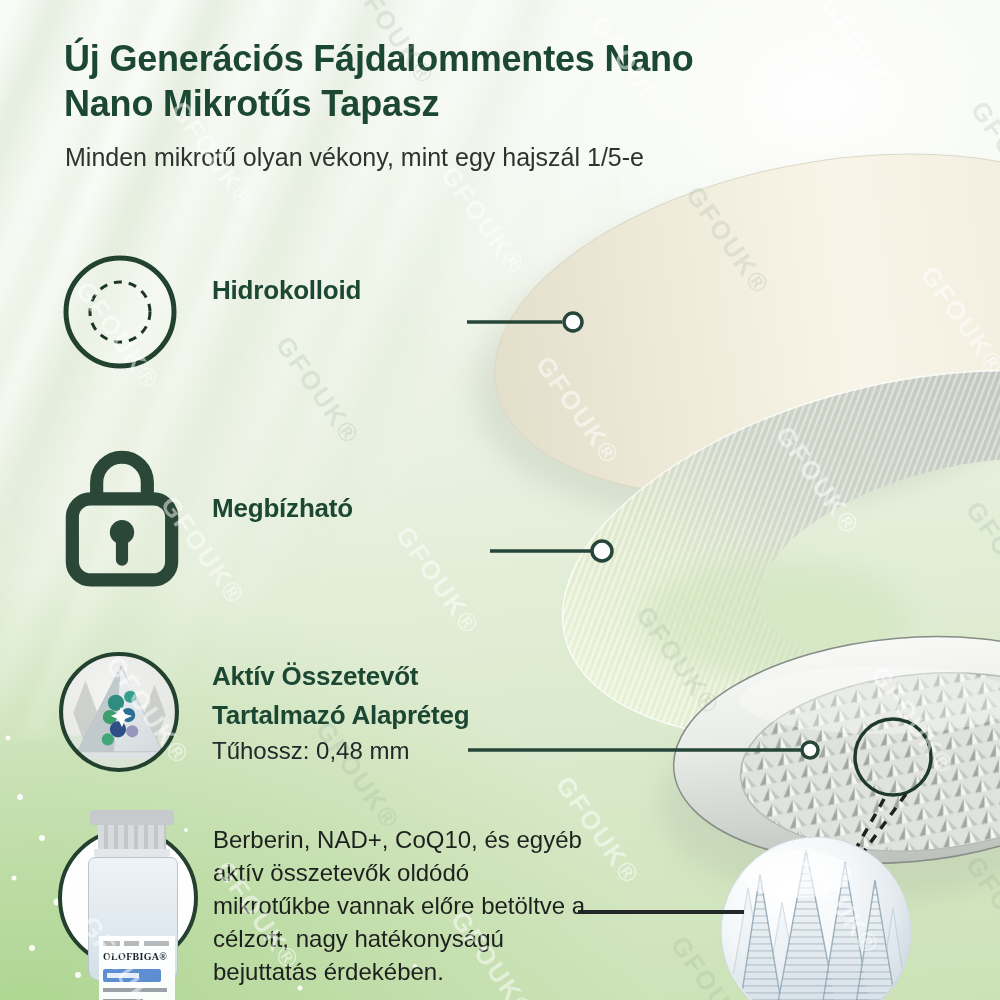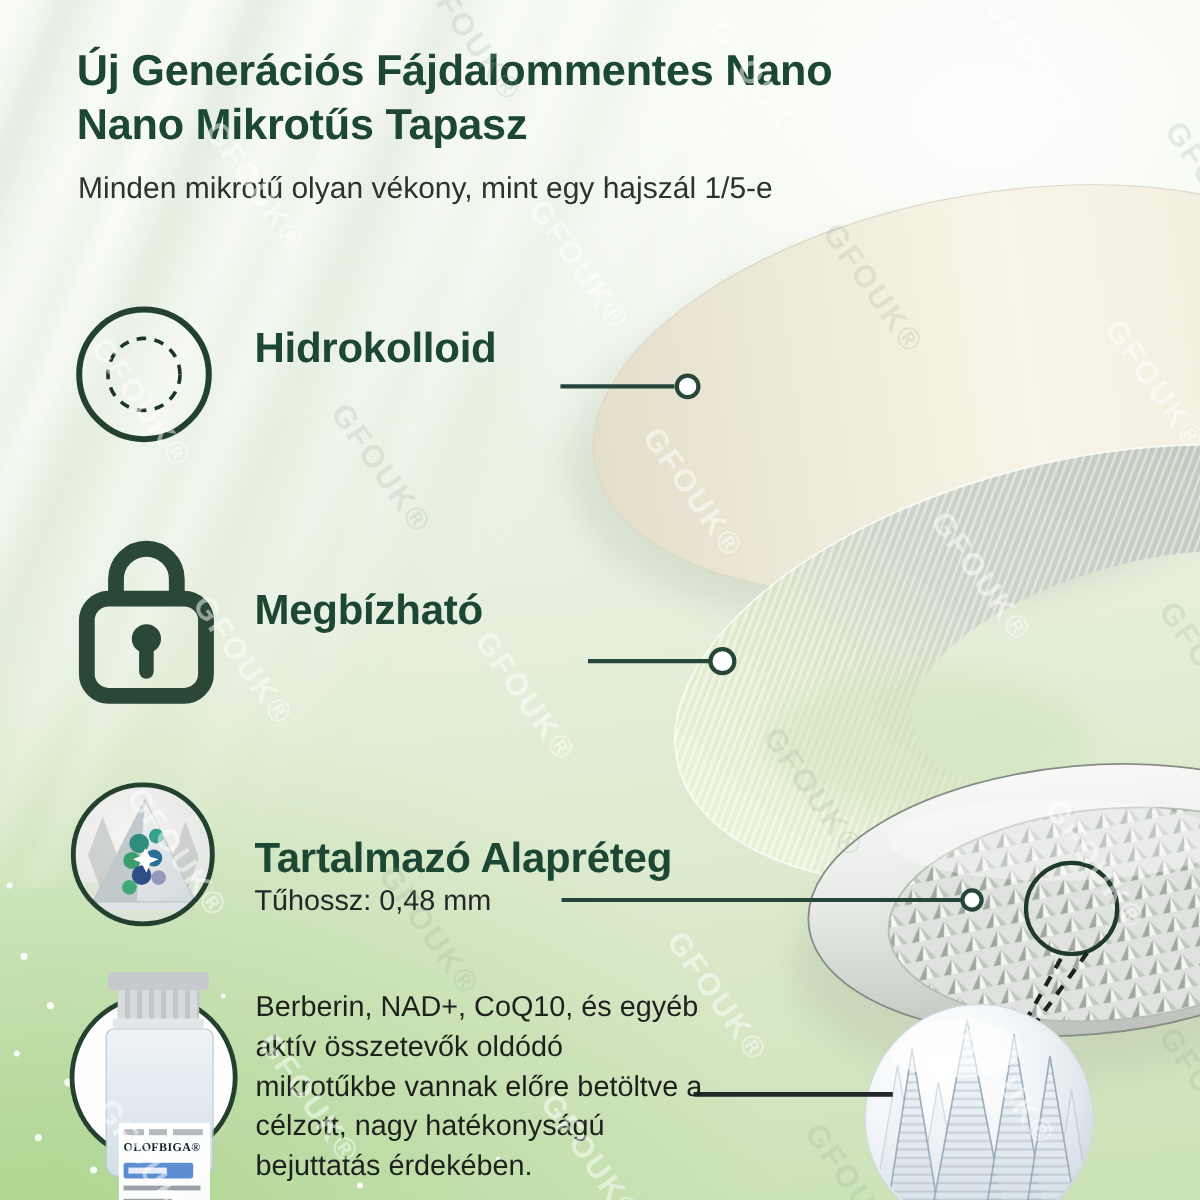--- a/index.html
+++ b/index.html
@@ -18,21 +18,21 @@
       rgba(205,220,198,.4) 64px, rgba(255,255,255,0) 88px,
       rgba(255,255,255,.75) 116px, rgba(255,255,255,0) 148px);
     filter:blur(5px);opacity:.8;
     -webkit-mask-image:linear-gradient(135deg,#000 30%,transparent 72%);
     mask-image:linear-gradient(135deg,#000 30%,transparent 72%);
   }
   #diagram{position:absolute;left:0;top:0;z-index:1;}
   .txt{position:absolute;z-index:2;}
   h1.title{margin:0;font-size:36px;line-height:45px;font-weight:700;color:#1c4733;letter-spacing:-.2px;}
   .subtitle{margin:0;font-size:25px;color:#2d342f;font-weight:400;}
-  .ftitle{font-size:35px;line-height:39px;font-weight:700;color:#1c4733;letter-spacing:-.2px;}
+  .ftitle{font-size:26px;line-height:39px;font-weight:700;color:#1c4733;letter-spacing:-.2px;}
   .fnote{font-size:24px;color:#22272a;font-weight:400;}
   .fpara{font-size:24px;line-height:33px;color:#1d211e;width:376px;font-weight:400;}
   .icon{position:absolute;z-index:2;}
   
   .vial-circle{position:absolute;left:58px;top:828px;width:132px;height:132px;border:4px solid #24412f;
     border-radius:50%;background:#fdfefd;z-index:2;}
   .vial{position:absolute;left:84px;top:810px;width:96px;height:172px;z-index:3;}
   .vial *{position:absolute;font-family:Liberation Serif, serif;}
   .cap-flange{left:6px;top:0;width:84px;height:15px;background:#c7cacc;border-radius:3px;}
   .cap-body{left:14px;top:15px;width:68px;height:24px;background:repeating-linear-gradient(90deg,#d8dbdd 0 6px,#c3c7ca 6px 10px);}
@@ -248,21 +248,21 @@
         <circle cx="52" cy="66" r="7" fill="#3c9d6d"></circle>
         <circle cx="60" cy="78" r="8" fill="#2d4e86"></circle>
         <circle cx="74" cy="80" r="6" fill="#9797bd"></circle>
         <circle cx="50" cy="88" r="6" fill="#41a777"></circle>
         <polygon points="63,56 67,63 74,65 67,68 64,76 60,68 53,65 60,62" fill="#ffffff"></polygon>
       </g>
     </g>
     <circle cx="61" cy="61" r="57" fill="none" stroke="#23412f" stroke-width="4"></circle>
   </svg>
   <div class="txt ftitle" style="left:212px;top:657px;">
-    <br>
+    <span>Aktív Összetevőt</span><br>
     <span>Tartalmazó Alapréteg</span>
   </div>
   <div class="txt fnote" style="left:212px;top:737px;">Tűhossz: 0,48 mm</div>
 
   <div class="vial-circle"></div>
   <div class="vial">
     <div class="cap-flange"></div>
     <div class="cap-body"></div>
     <div class="vial-neck"></div>
     <div class="vial-body">

